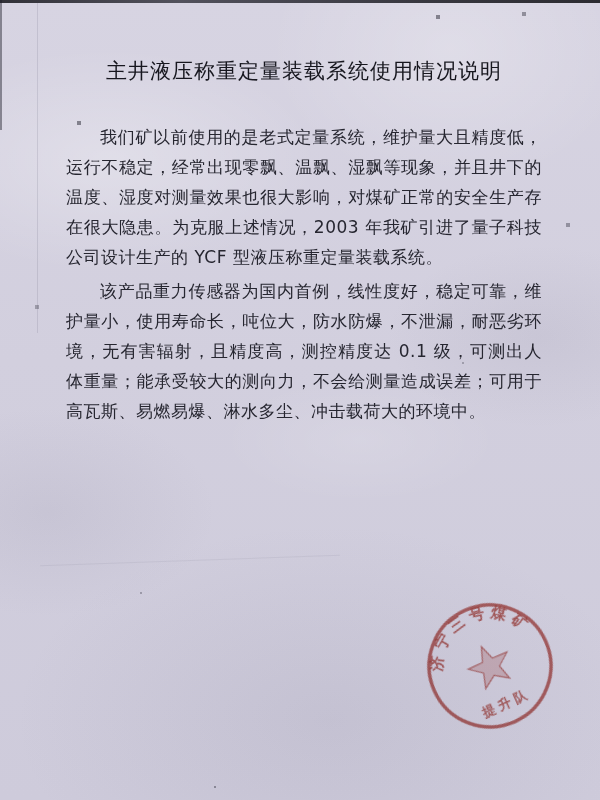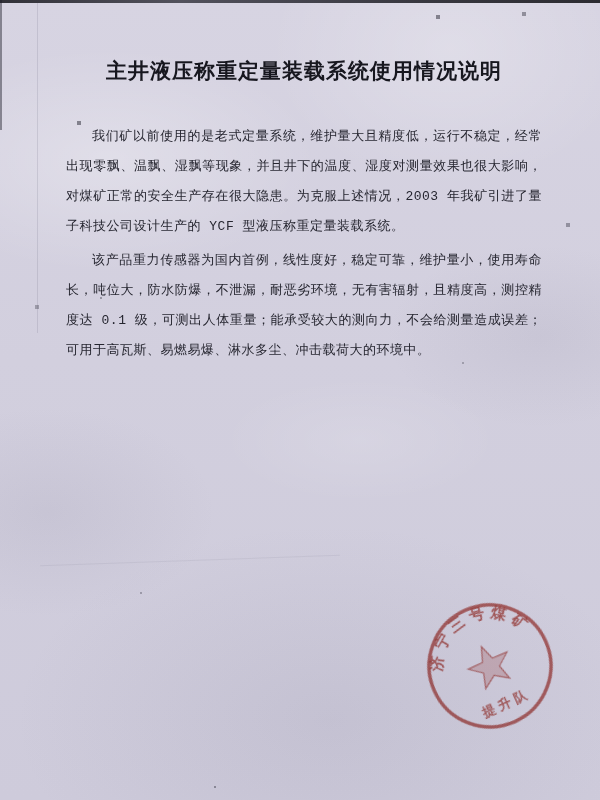--- a/index.html
+++ b/index.html
@@ -59,33 +59,32 @@
     position: absolute;
     left: 66px;
     right: 58px;
     top: 0;
     color: #262630;
   }
   .title {
     margin: 57px 0 0 0;
     text-align: center;
     font-size: 21px;
-    font-weight: bold;
+    font-weight: normal;
     letter-spacing: 1px;
     color: #17171f;
   }
   .body { margin-top: 37px; }
   .body p {
     margin: 0 0 4px 0;
     text-indent: 2em;
-    font-size: 13px;
+    font-size: 17px;
     line-height: 30px;
     letter-spacing: 0.5px;
     text-align: justify;
-    font-family: Liberation Mono, monospace;
   }
   .stamp {
     position: absolute;
     left: 424px;
     top: 600px;
     width: 132px;
     height: 132px;
     transform: rotate(-24deg);
     opacity: .92;
     filter: blur(0.3px);

